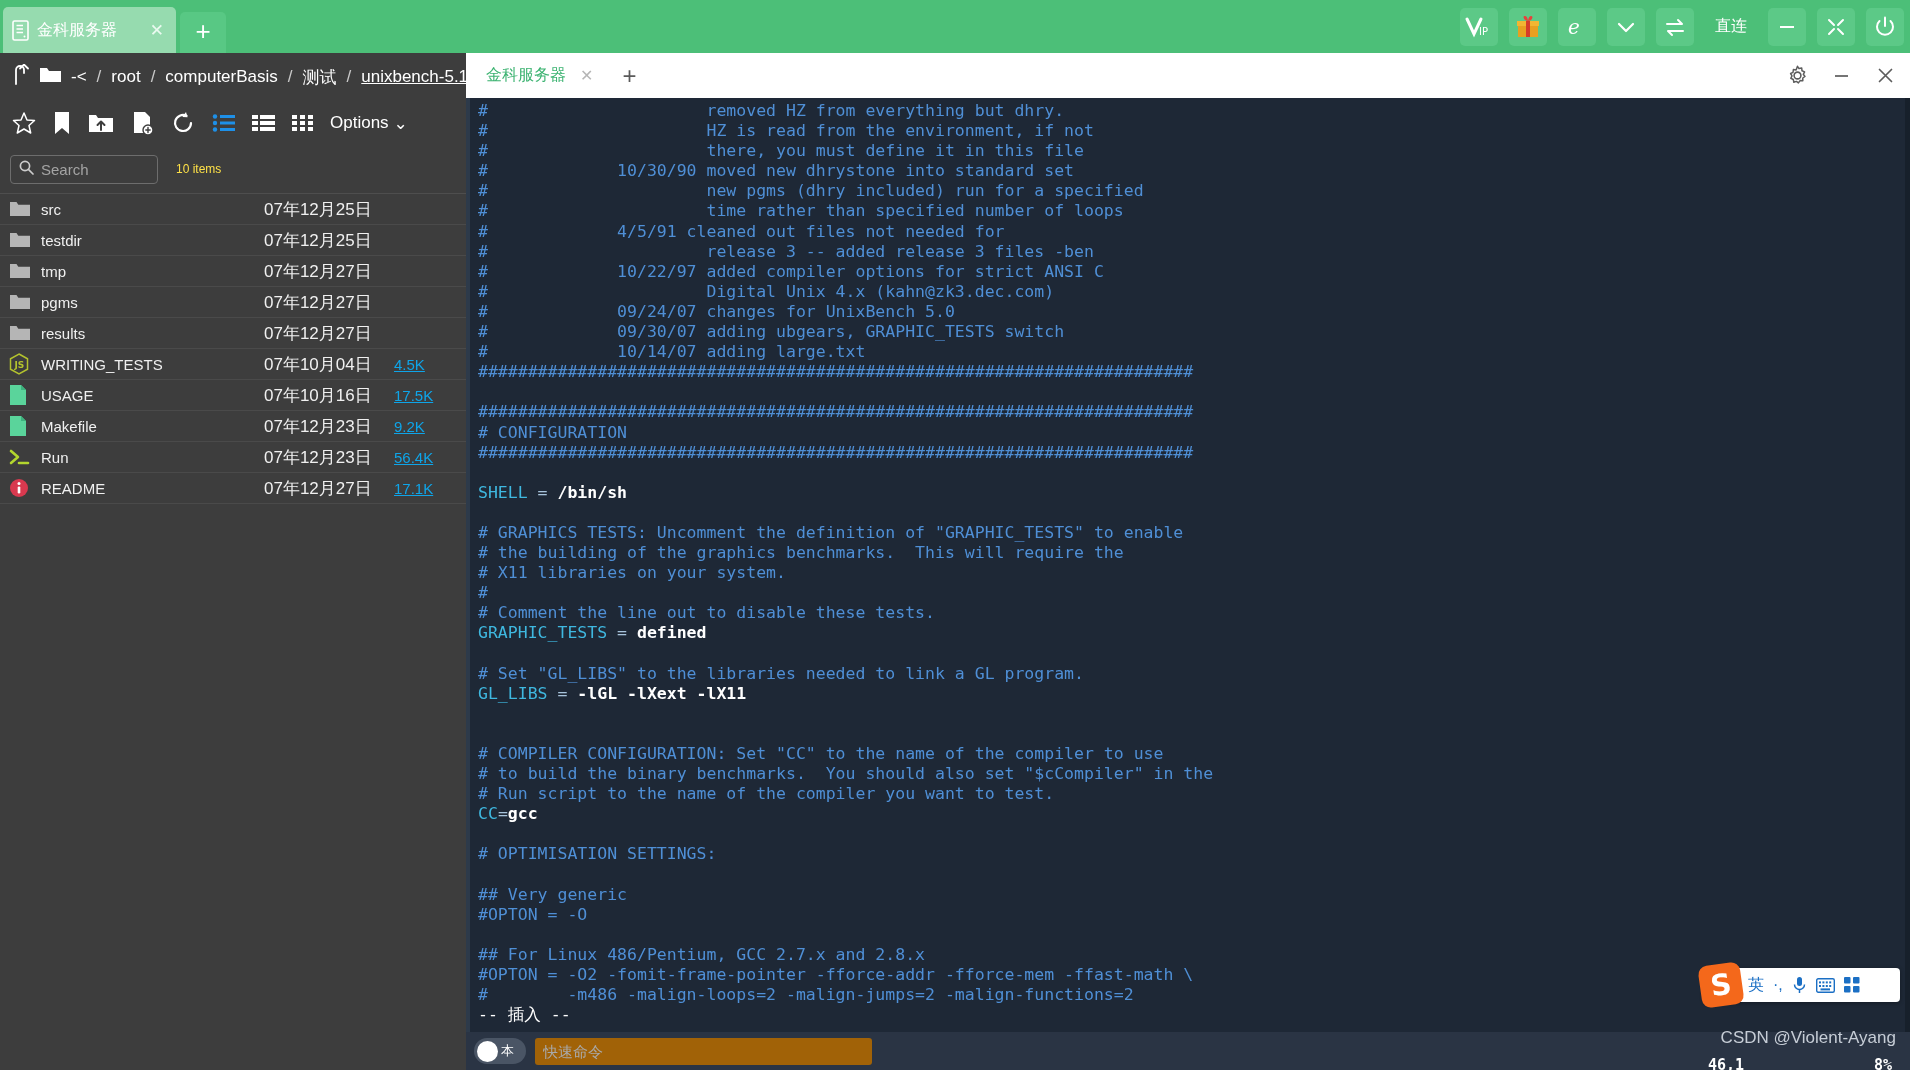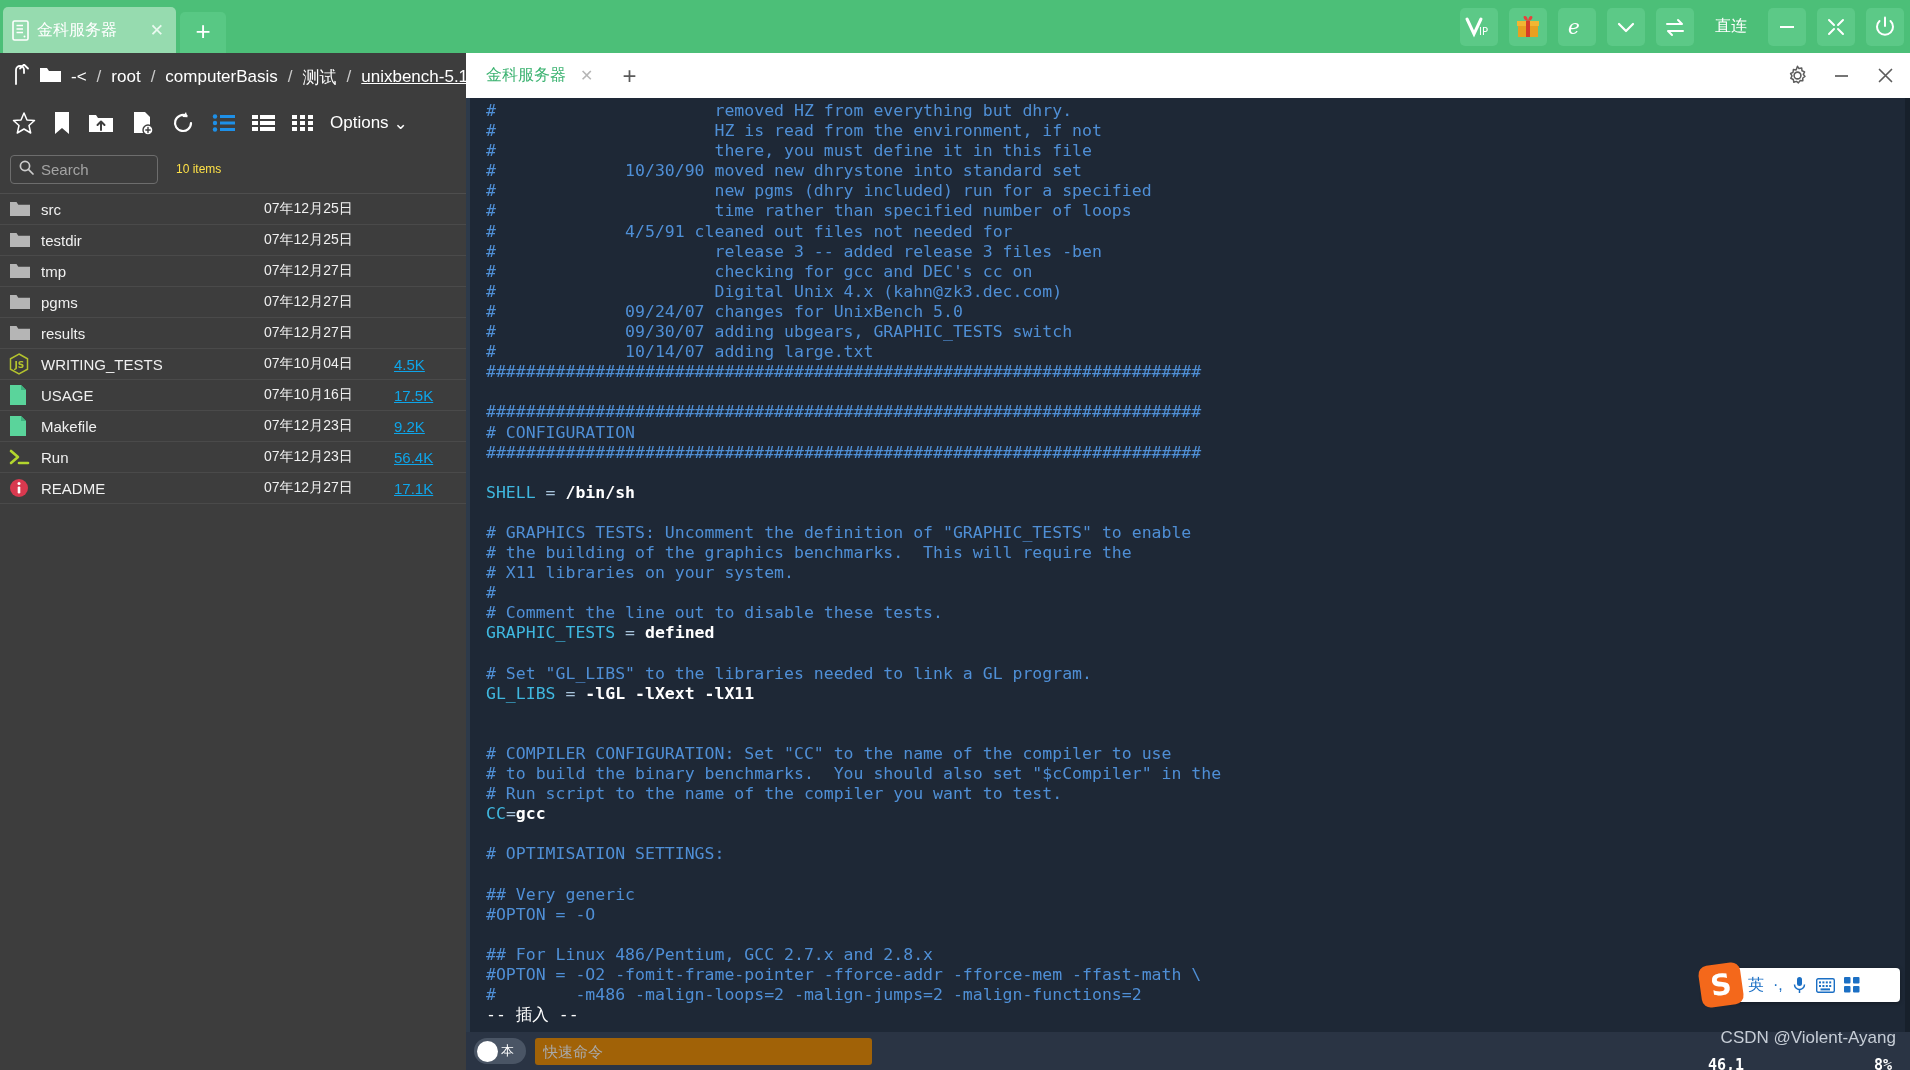--- a/index.html
+++ b/index.html
@@ -68,21 +68,21 @@
   }
   .searchbox input::placeholder { color: #a4a4a4; }
   .items-count { color: #fde047; font-size: 12px; }
   .filelist { border-top: 1px solid #4e4e4e; }
   .filerow {
     display: flex; align-items: center; height: 31px;
     border-bottom: 1px solid #4a4a4a; padding-left: 9px; cursor: pointer;
   }
   .filerow .ficon { width: 32px; display: flex; align-items: center; }
   .filerow .fname { color: #f0f0f0; font-size: 15px; flex: 1; }
-  .filerow .fdate { color: #f0f0f0; font-size: 14px; width: 130px; }
+  .filerow .fdate { color: #f0f0f0; font-size: 17px; width: 130px; }
   .filerow .fsize { color: #0ea5e9; font-size: 15px; width: 72px; text-decoration: underline; }
 
   
   .termwin { position: absolute; left: 466px; top: 53px; width: 1444px; height: 1017px; background: #1e2836; }
   .term-tabbar {
     height: 45px; background: #ffffff; display: flex; align-items: center;
     position: relative;
   }
   .term-tab {
     height: 45px; min-width: 113px; display: flex; align-items: center;
@@ -95,21 +95,21 @@
   .term-win-ctrl { position: absolute; right: 6px; top: 0; height: 45px; display: flex; align-items: center; gap: 6px; }
   .tw-btn { width: 38px; height: 38px; display: flex; align-items: center; justify-content: center; cursor: pointer; color: #5d5d5d; }
 
   .term-body {
     position: absolute; left: 0; top: 45px; width: 1444px; height: 972px;
     background: #1e2836; overflow: hidden;
     font-family: "DejaVu Sans Mono", monospace; font-size: 16.5px; line-height: 20.1px;
     padding: 3px 0 0 5px;
   }
   .term-gutter { position: absolute; left: 0; top: 0; width: 4px; height: 100%; background: #2d3a4a; }
-  .tline { white-space: pre; color: #4f8fd6; padding-left: 15px; height: 20.1px; }
+  .tline { white-space: pre; color: #4f8fd6; padding-left: 7px; height: 20.1px; }
   .c-cmt  { color: #4f8fd6; }
   .c-var  { color: #3fb8e0; }
   .c-eq   { color: #a8c4dc; }
   .c-val  { color: #ffffff; font-weight: bold; }
   .c-white{ color: #ffffff; }
 
   .term-scroll { position: absolute; right: 0; top: 45px; width: 5px; height: 972px; background: #17202b; }
 
   
   .qcbar {
@@ -476,21 +476,21 @@
       <div class="term-gutter"></div>
       <div id="termlines">
           <div class="tline"><span class="c-cmt">#                      removed HZ from everything but dhry.</span></div>
           <div class="tline"><span class="c-cmt">#                      HZ is read from the environment, if not</span></div>
           <div class="tline"><span class="c-cmt">#                      there, you must define it in this file</span></div>
           <div class="tline"><span class="c-cmt">#             10/30/90 moved new dhrystone into standard set</span></div>
           <div class="tline"><span class="c-cmt">#                      new pgms (dhry included) run for a specified</span></div>
           <div class="tline"><span class="c-cmt">#                      time rather than specified number of loops</span></div>
           <div class="tline"><span class="c-cmt">#             4/5/91 cleaned out files not needed for</span></div>
           <div class="tline"><span class="c-cmt">#                      release 3 -- added release 3 files -ben</span></div>
-          <div class="tline"><span class="c-cmt">#                      checking for gcc and DEC's cc on</span></div>
+          <div class="tline"><span class="c-cmt">#             10/22/97 added compiler options for strict ANSI C</span></div>
           <div class="tline"><span class="c-cmt">#                      Digital Unix 4.x (kahn@zk3.dec.com)</span></div>
           <div class="tline"><span class="c-cmt">#             09/24/07 changes for UnixBench 5.0</span></div>
           <div class="tline"><span class="c-cmt">#             09/30/07 adding ubgears, GRAPHIC_TESTS switch</span></div>
           <div class="tline"><span class="c-cmt">#             10/14/07 adding large.txt</span></div>
           <div class="tline"><span class="c-cmt">########################################################################</span></div>
           <div class="tline">&nbsp;</div>
           <div class="tline"><span class="c-cmt">########################################################################</span></div>
           <div class="tline"><span class="c-cmt"># CONFIGURATION</span></div>
           <div class="tline"><span class="c-cmt">########################################################################</span></div>
           <div class="tline">&nbsp;</div>

